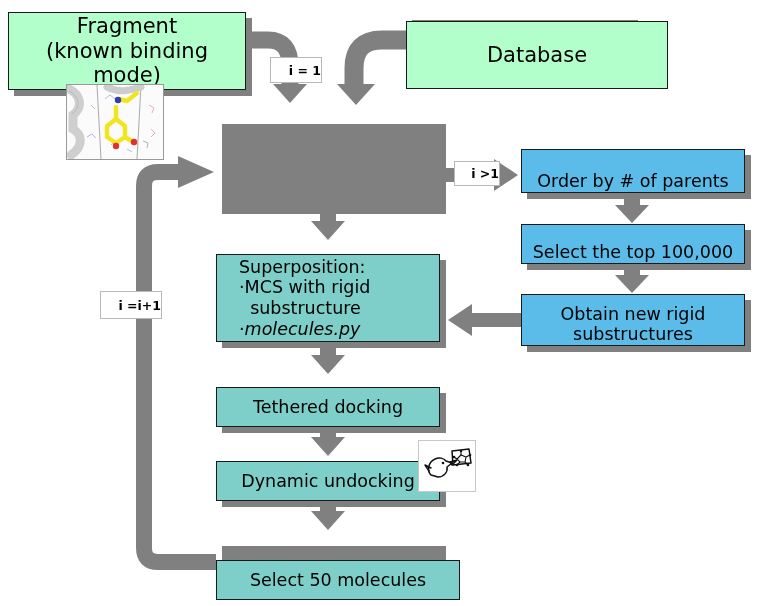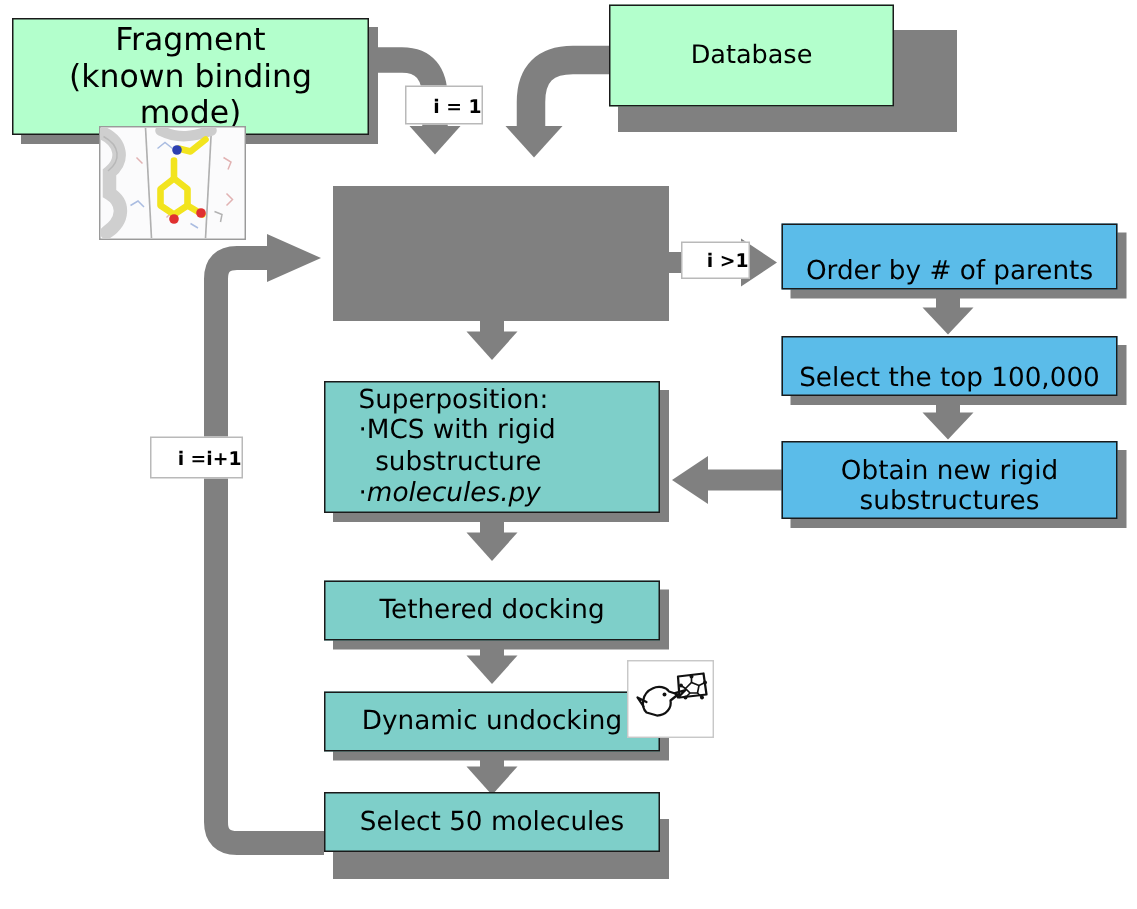--- a/index.html
+++ b/index.html
@@ -140,21 +140,21 @@
         <path d="M49 34 L40 41 L40 52 L49 58 L58 52 L58 41 Z"></path>
         <path d="M58 52 L68 58"></path>
       </g>
       <circle cx="51" cy="15" r="3.2" fill="#2b3fb0"></circle>
       <circle cx="49" cy="61" r="3.2" fill="#e03030"></circle>
       <circle cx="67" cy="57" r="3.2" fill="#e03030"></circle>
     </svg>
   </div>
 
   <div class="shadow" style="left:412px; top:20px; width:226px; height:68px;"></div>
-  <div class="node green center-txt" style="left:406px; top:3px; width:190px; height:68px; font-size:17px;">
+  <div class="node green center-txt" style="left:406px; top:21px; width:262px; height:68px; font-size:21px;">
     <span class="lbl">Database</span>
   </div>
 
   <svg class="svgwrap" style="left:250px; top:28px; width:160px; height:90px;" width="160" height="90" viewBox="0 0 160 90">
 
     <path d="M0 12 L18 12 Q40 12 40 38 L40 56" fill="none" stroke="#808080" stroke-width="17" stroke-linecap="butt"></path>
 
     <path d="M160 12 L132 12 Q104 12 104 40 L104 56" fill="none" stroke="#808080" stroke-width="19" stroke-linecap="butt"></path>
   </svg>
 
@@ -261,21 +261,21 @@
         <circle cx="38" cy="24" r="1.3"></circle>
         <circle cx="35" cy="16" r="1.3"></circle>
       </g>
     </svg>
   </div>
 
   <div class="conn" style="left:320px; top:501px; width:16px; height:12px;"></div>
   <div class="tri-down" style="left:311px; top:511px;"></div>
 
   <div class="shadow" style="left:222px; top:546px; width:224px; height:40px;"></div>
-  <div class="node teal center-txt" style="left:216px; top:528px; width:224px; height:40px; font-size:17.5px;">
+  <div class="node teal center-txt" style="left:216px; top:560px; width:244px; height:40px; font-size:17.5px;">
     <span class="lbl">Select 50 molecules</span>
   </div>
 
   <svg class="svgwrap" style="left:116px; top:146px; width:330px; height:424px;" width="330" height="424" viewBox="0 0 330 424">
     <path d="M100 416 L42 416 Q28 416 28 402 L28 40 Q28 26 42 26 L66 26" fill="none" stroke="#808080" stroke-width="16" stroke-linecap="butt"></path>
 
     <path d="M62 10 L98 26 L62 42 Z" fill="#808080"></path>
   </svg>
 
   <div class="tag" style="left:100px; top:291px; width:60px; height:26px;">

